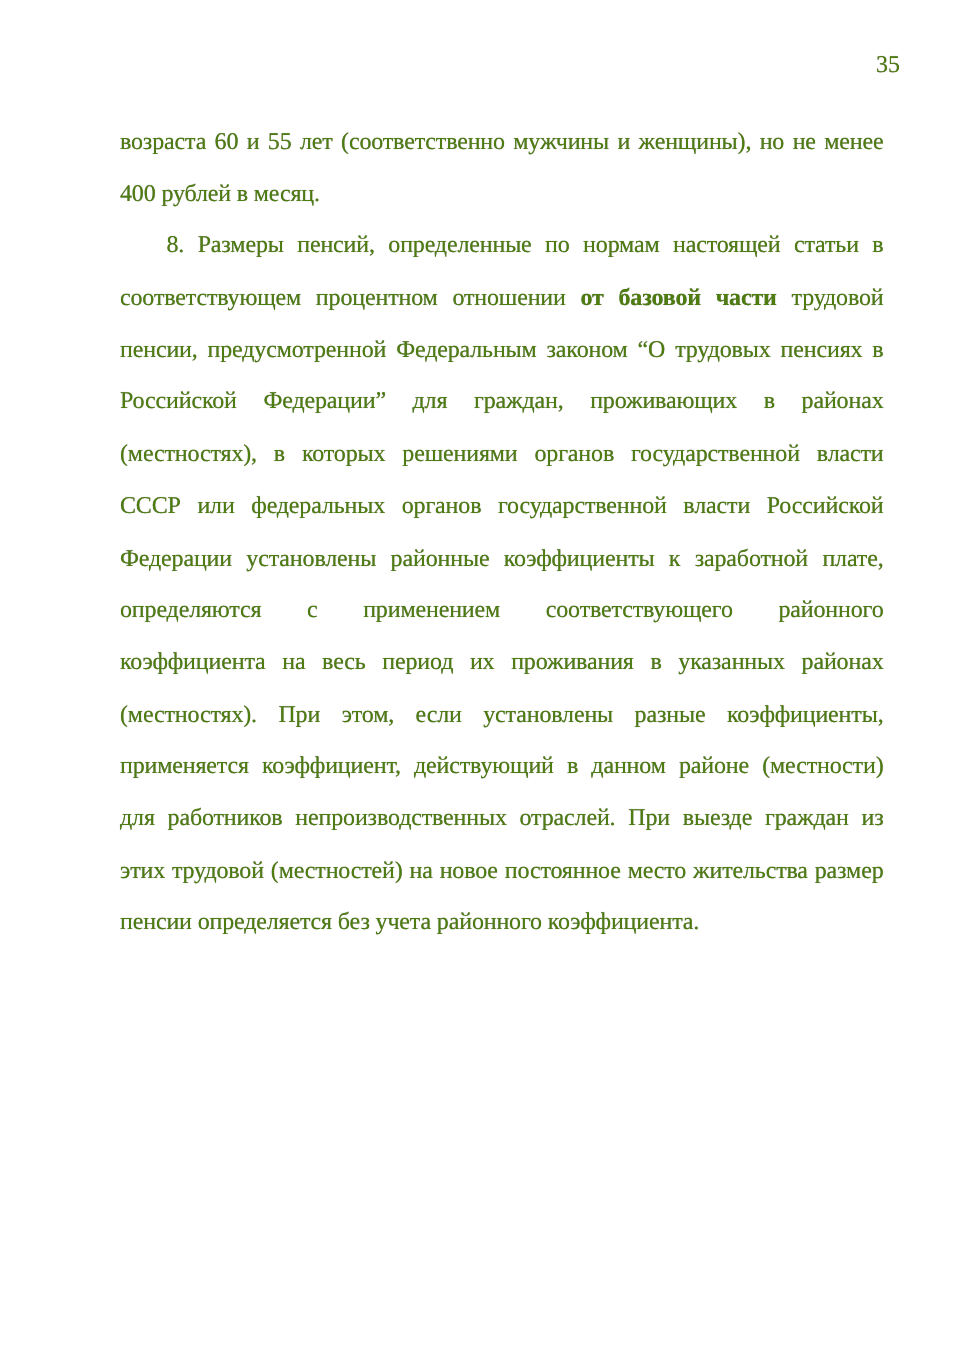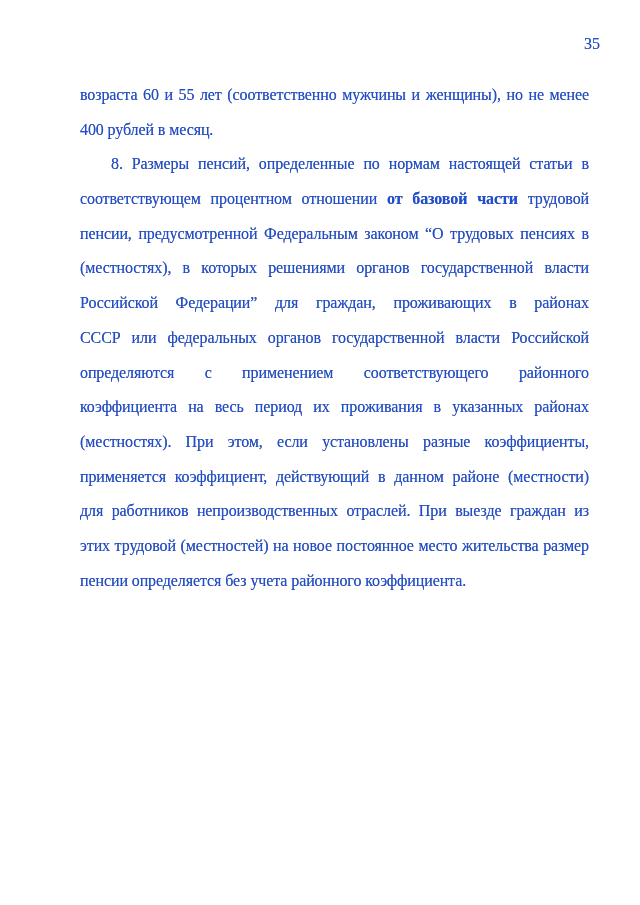--- a/index.html
+++ b/index.html
@@ -7,21 +7,21 @@
     padding: 0;
     background: #e8e8e8;
   }
   .page {
     position: relative;
     width: 640px;
     height: 905px;
     background: #ffffff;
     overflow: hidden;
     font-family: "Liberation Serif", "DejaVu Serif", serif;
-    color: #1d4ed8;
+    color: #4d7c0f;
   }
   .page-number {
     position: absolute;
     top: 35px;
     right: 40px;
     font-size: 16px;
     line-height: 18px;
     text-shadow: 0 0 0.5px rgba(20,20,20,0.55);
   }
   .text-block {
@@ -57,23 +57,24 @@
   <div class="page-number">35</div>
   <div class="text-block">
       <div>
         <div class="line justified"><span class="seg">возраста 60 и 55 лет (соответственно мужчины и женщины), но не менее</span></div>
         <div class="line last"><span class="seg">400 рублей в месяц.</span></div>
       </div>
       <div>
         <div class="line justified" style="text-indent: 31px;"><span class="seg">8. Размеры пенсий, определенные по нормам настоящей статьи в</span></div>
         <div class="line justified"><span class="seg">соответствующем процентном отношении </span><span class="seg-bold">от базовой части</span><span class="seg"> трудовой</span></div>
         <div class="line justified"><span class="seg">пенсии, предусмотренной Федеральным законом “О трудовых пенсиях в</span></div>
+        <div class="line justified"><span class="seg">Российской Федерации” для граждан, проживающих в районах</span></div>
         <div class="line justified"><span class="seg">(местностях), в которых решениями органов государственной власти</span></div>
-        <div class="line justified"><span class="seg">Российской Федерации” для граждан, проживающих в районах</span></div>
         <div class="line justified"><span class="seg">СССР или федеральных органов государственной власти Российской</span></div>
+        <div class="line justified"><span class="seg">Федерации установлены районные коэффициенты к заработной плате,</span></div>
         <div class="line justified"><span class="seg">определяются с применением соответствующего районного</span></div>
         <div class="line justified"><span class="seg">коэффициента на весь период их проживания в указанных районах</span></div>
         <div class="line justified"><span class="seg">(местностях). При этом, если установлены разные коэффициенты,</span></div>
         <div class="line justified"><span class="seg">применяется коэффициент, действующий в данном районе (местности)</span></div>
         <div class="line justified"><span class="seg">для работников непроизводственных отраслей. При выезде граждан из</span></div>
         <div class="line justified"><span class="seg">этих трудовой (местностей) на новое постоянное место жительства размер</span></div>
         <div class="line last"><span class="seg">пенсии определяется без учета районного коэффициента.</span></div>
       </div>
     </div>
 </div>

